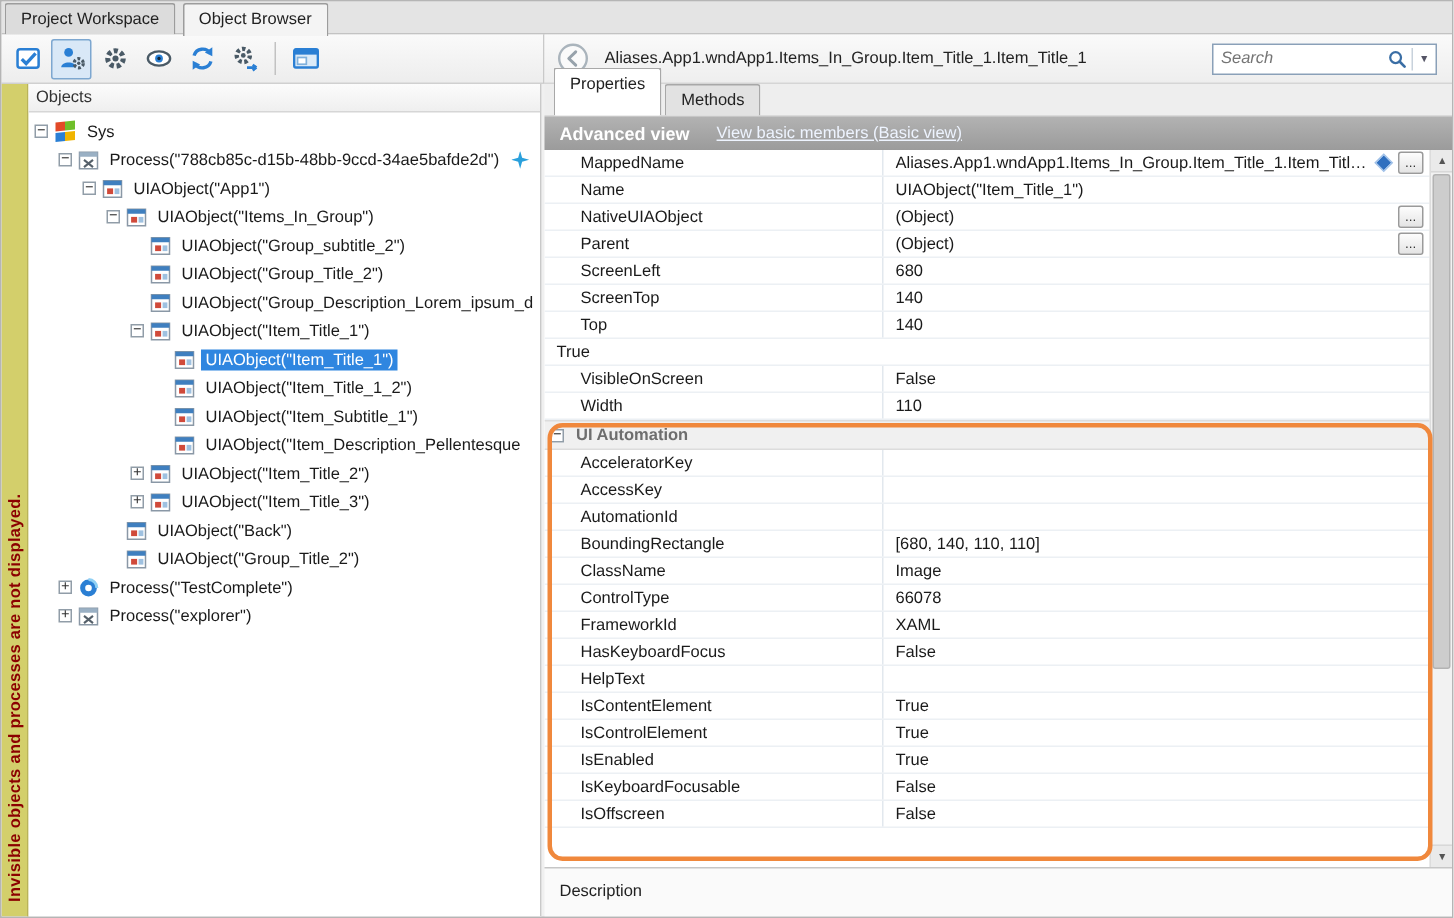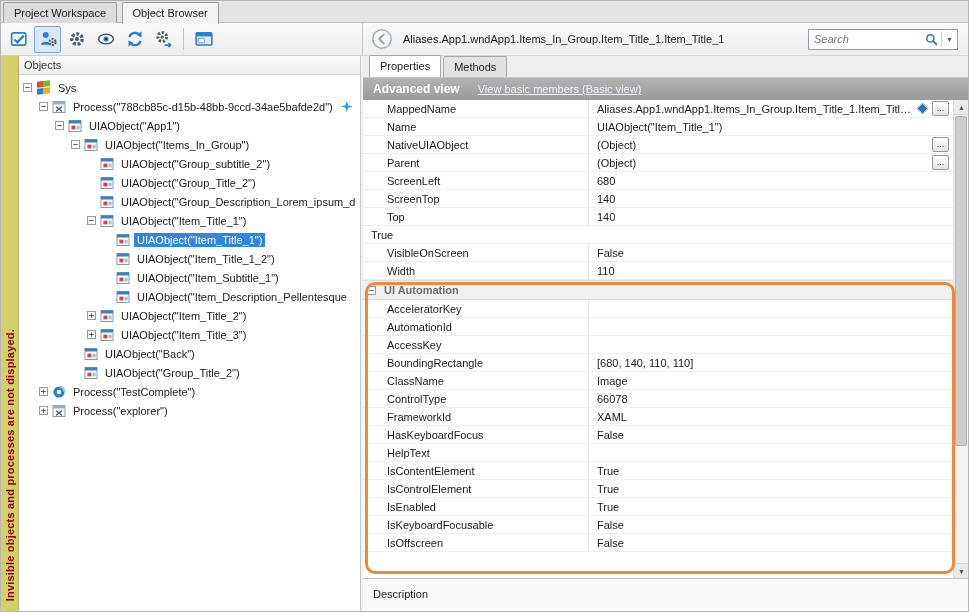--- a/index.html
+++ b/index.html
@@ -52,21 +52,21 @@
   .searchbox { margin-left:auto; margin-right:10px; width:150px; height:21px; border:1px solid #8aa0b8; background:#fff;
                display:flex; align-items:center; padding-left:5px; }
   .searchbox input { border:none; outline:none; flex:1; min-width:0; font-size:11px; font-style:italic; color:#555; background:transparent; font-family:"Liberation Sans",sans-serif; }
   .search-mag svg { width:13px; height:13px; display:block; }
   .search-sep { width:1px; height:15px; background:#c8d2dc; margin:0 3px; }
   .search-drop { font-size:7px; color:#556; padding:0 4px 0 1px; cursor:pointer; }
 
   .rp-tabs { position:absolute; top:55px; left:362px; right:0; height:22px; background:#eeeeee; border-bottom:1px solid #c6c6c6; padding-left:6px; display:flex; align-items:flex-end; }
   .ptab { height:21px; line-height:20px; padding:0 10px; font-size:11px; color:#222; border:1px solid #a8a8a8; border-bottom:none;
           background:#e2e2e2; border-radius:2px 2px 0 0; margin-right:2px; position:relative; cursor:pointer; }
-  .ptab.active { background:#fff; z-index:2; height:22px; }
+  .ptab.active { background:#fff; z-index:2; height:32px; }
 
   .adv-bar { position:absolute; top:77px; left:362px; right:0; height:22px; background:linear-gradient(#b2b2b2,#9b9b9b);
              display:flex; align-items:center; padding-left:10px; gap:18px; }
   .adv-title { font-size:12px; font-weight:bold; color:#fff; }
   .adv-link { font-size:11px; color:#eef4ff; text-decoration:underline; cursor:pointer; }
 
   
   .grid { position:absolute; top:99px; left:362px; right:0; bottom:33px; background:#fff; overflow:hidden; }
   .grid-rows { position:absolute; left:0; top:0; right:15px; bottom:0; }
   .prow { display:flex; height:18px; border-bottom:1px solid #ecf0f4; font-size:11px; align-items:center; }
@@ -489,27 +489,27 @@
           <span class="expander">−</span>
           <span class="sec-title">UI Automation</span>
         </div>
         <div class="prow">
           <div class="pname">AcceleratorKey</div>
           <div class="pval">
             <span class="pvtext"></span>
           </div>
         </div>
         <div class="prow">
+          <div class="pname">AccessKey</div>
+          <div class="pval">
+            <span class="pvtext"></span>
+          </div>
+        </div>
+        <div class="prow">
           <div class="pname">AutomationId</div>
-          <div class="pval">
-            <span class="pvtext"></span>
-          </div>
-        </div>
-        <div class="prow">
-          <div class="pname">AccessKey</div>
           <div class="pval">
             <span class="pvtext"></span>
           </div>
         </div>
         <div class="prow">
           <div class="pname">BoundingRectangle</div>
           <div class="pval">
             <span class="pvtext">[680, 140, 110, 110]</span>
           </div>
         </div>

